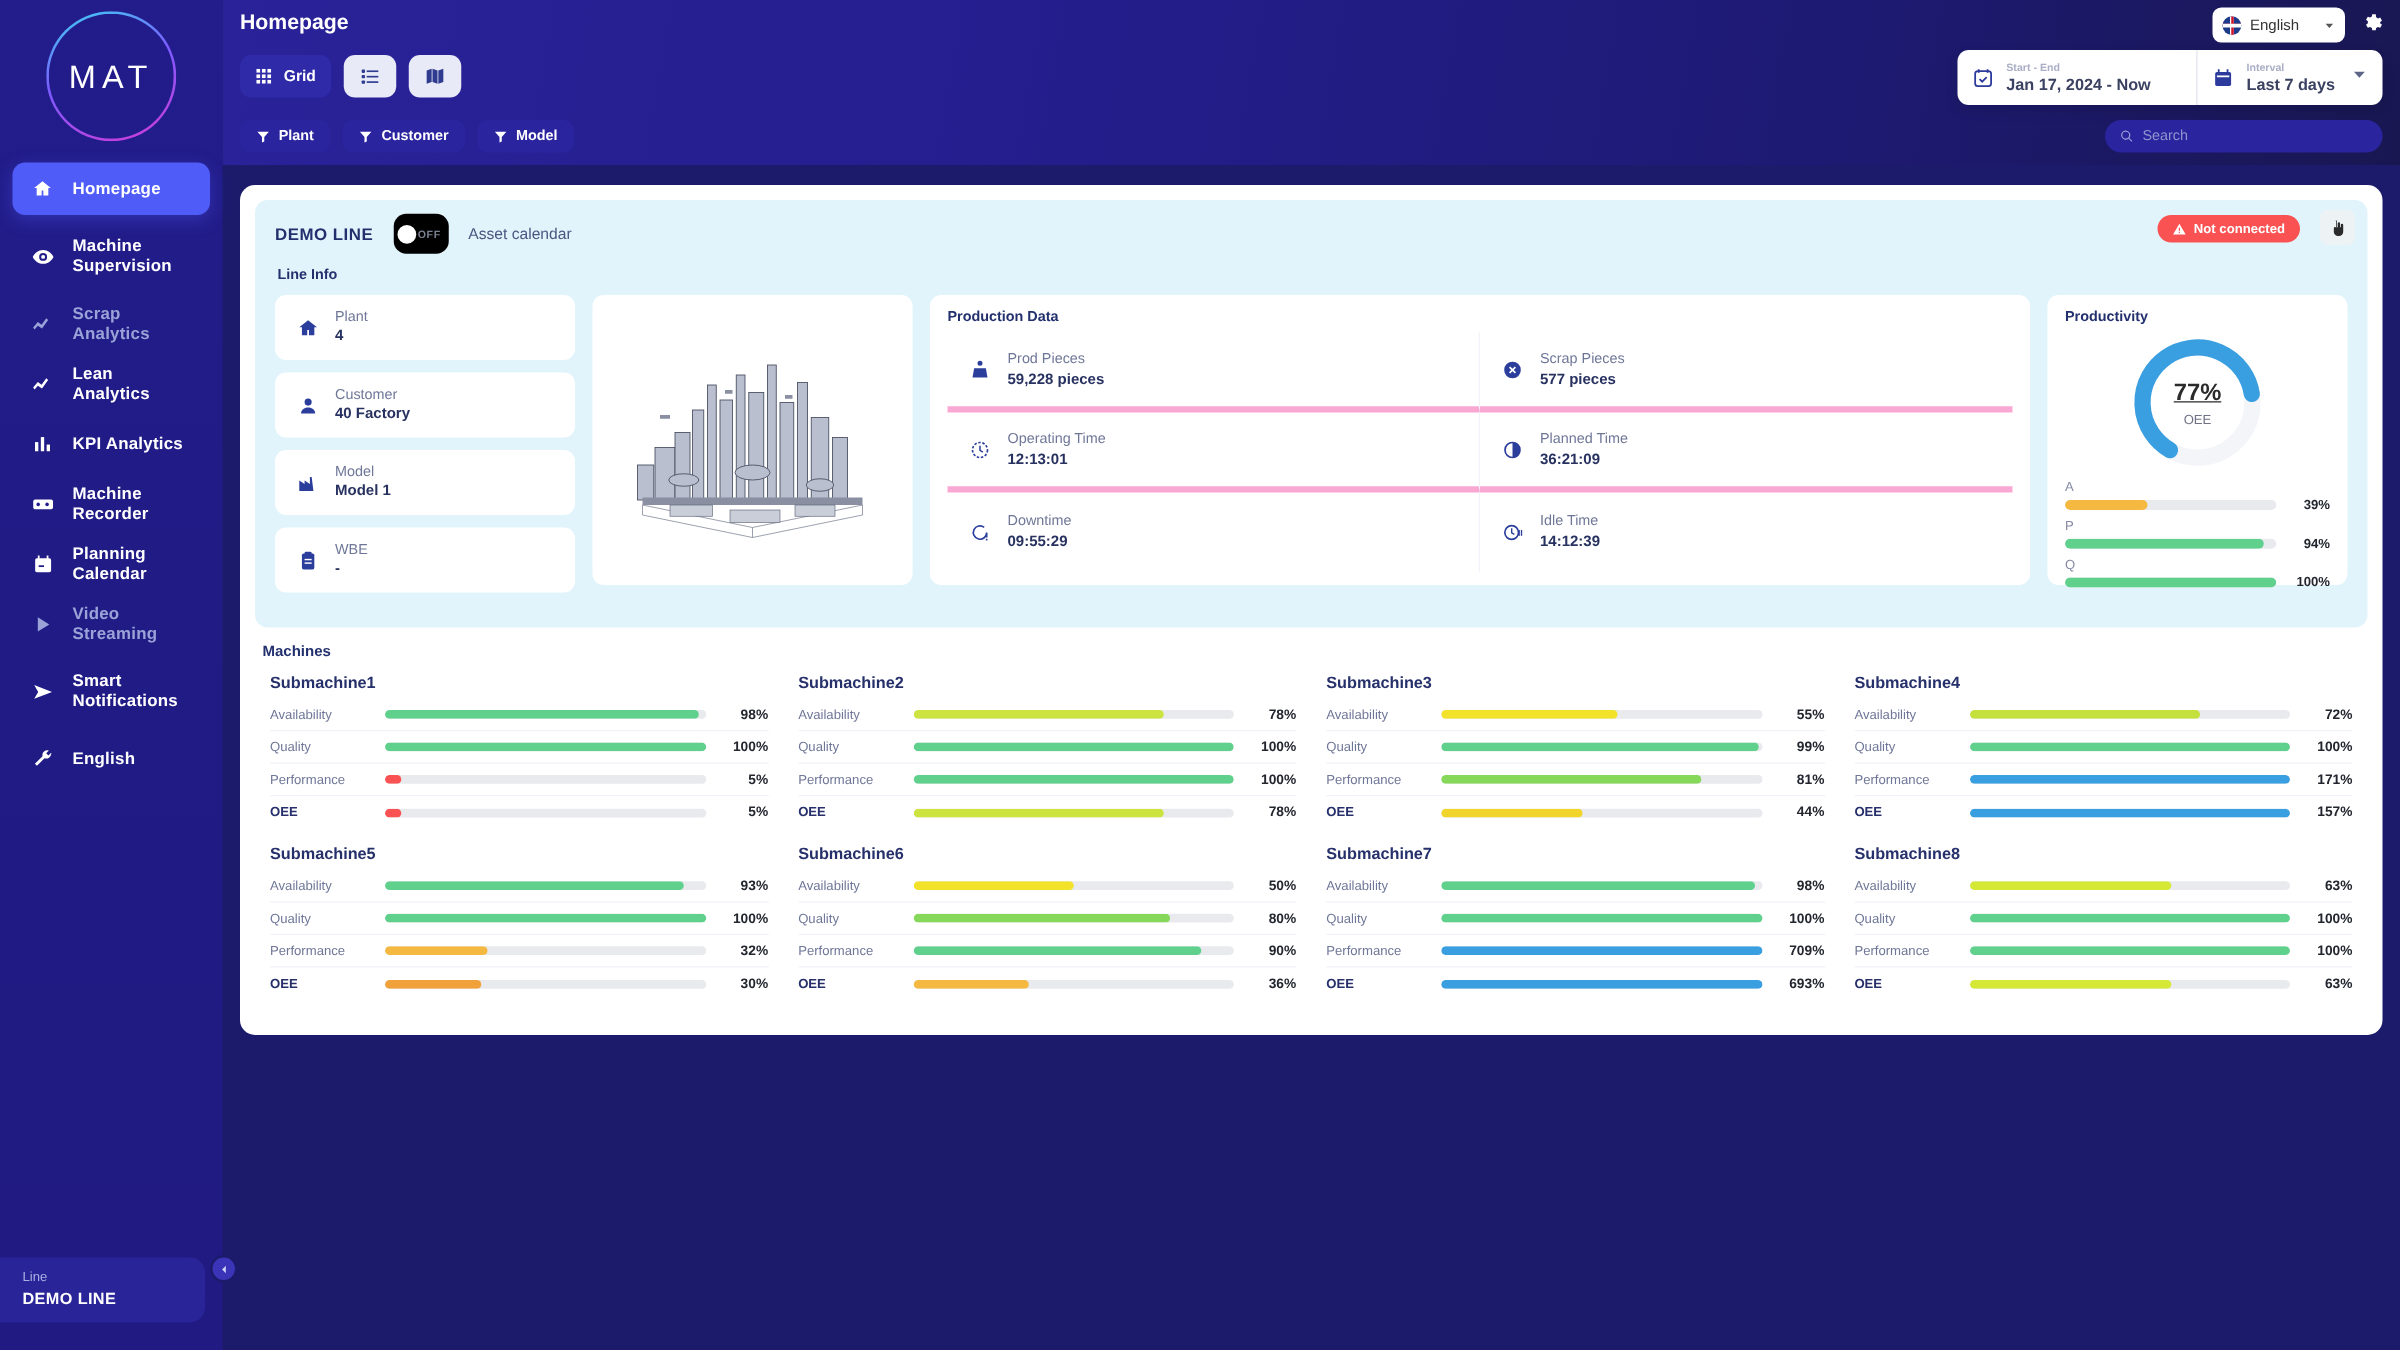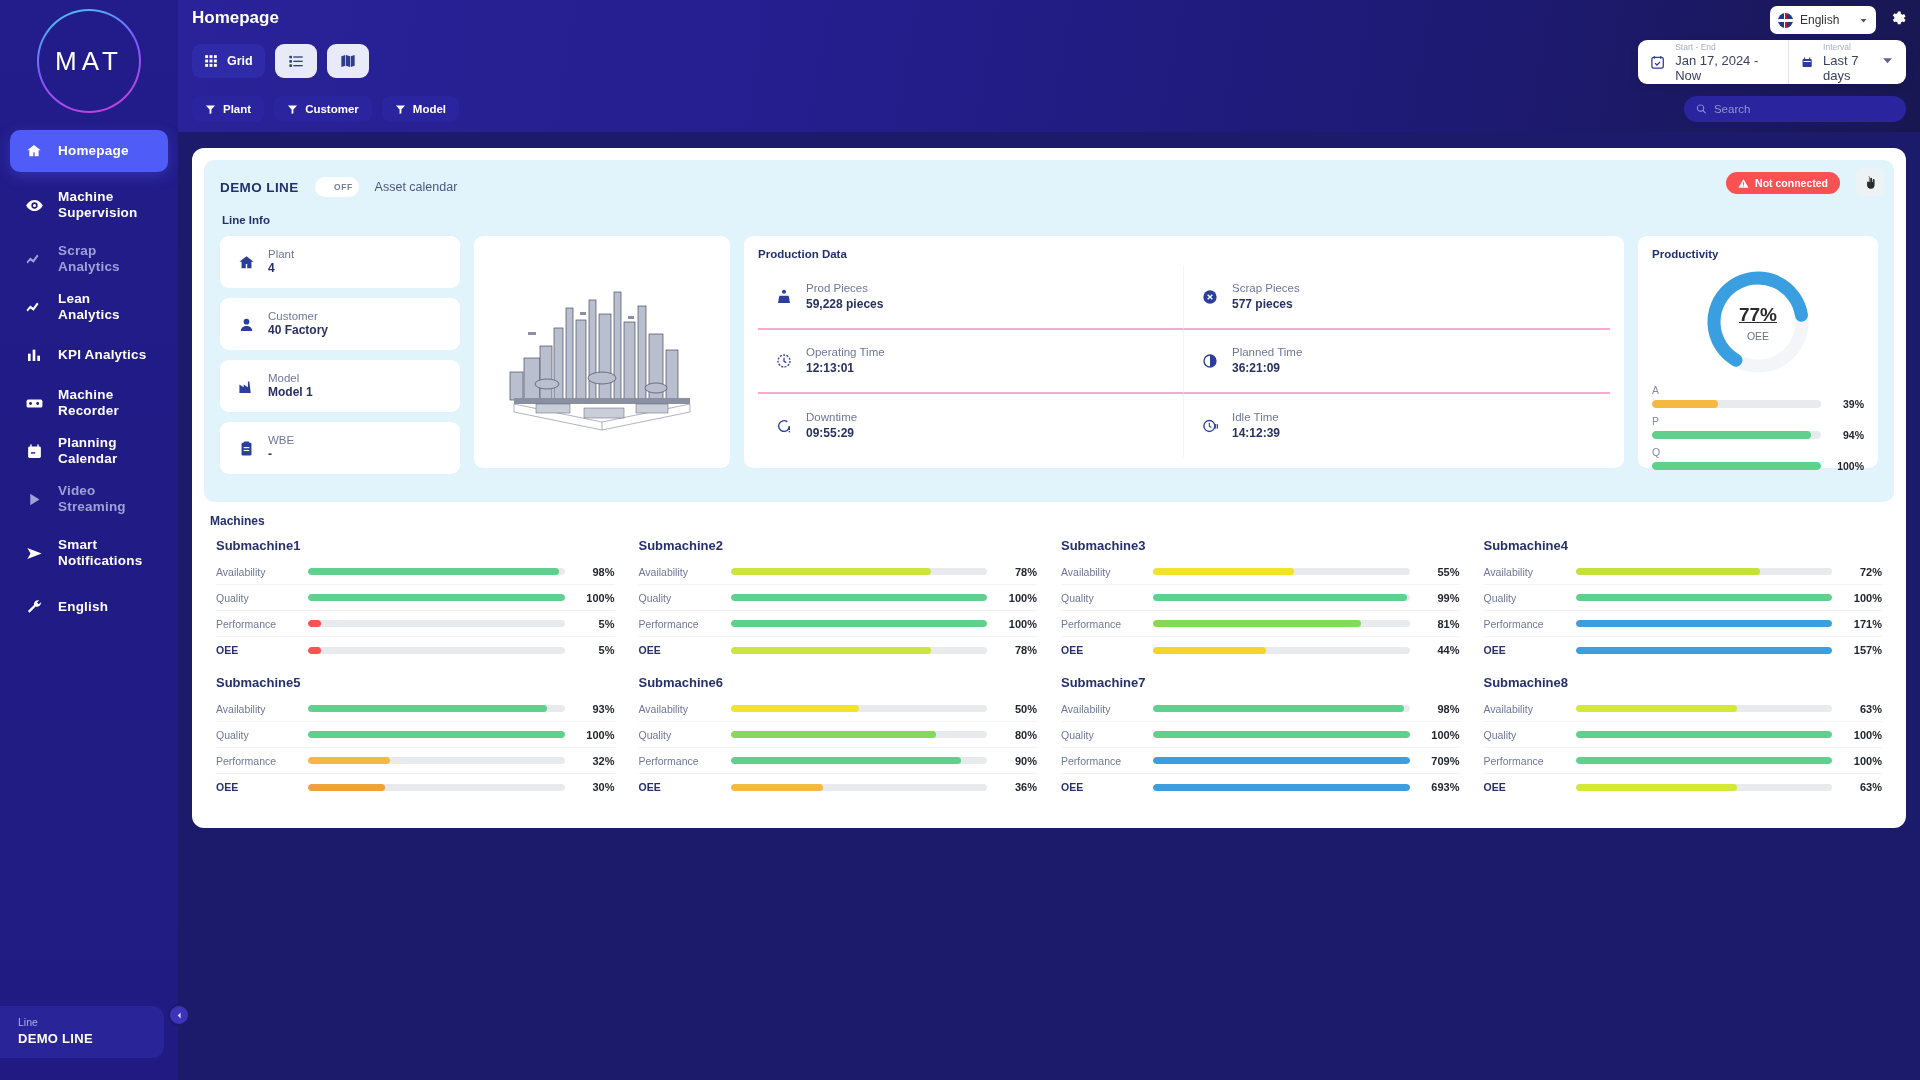--- a/index.html
+++ b/index.html
@@ -95,23 +95,24 @@
   .lang-sel .lbl { font-size: 12px; color:#333; flex:1; }
   .flag { width: 15px; height: 15px; border-radius: 50%; overflow:hidden; position:relative; background:#1e3a8a;}
   .flag::before{content:"";position:absolute;left:6px;top:0;width:3px;height:100%;background:#fff;}
   .flag::after{content:"";position:absolute;top:6px;left:0;height:3px;width:100%;background:#fff;}
   .flag i{position:absolute;left:6.5px;top:0;width:2px;height:100%;background:#cf142b;}
   .flag u{position:absolute;top:6.5px;left:0;height:2px;width:100%;background:#cf142b;}
   .gear-btn { position:absolute; right: 14px; top: 10px; cursor:pointer; }
   .gear-btn svg { fill:#fff; }
 
   .daterange {
-    position:absolute; right: 14px; top: 40px; height: 44px; width: 268px;
+    position:absolute; right: 14px; top: 40px; height: 44px; width: 340px;
     background:#fff; border-radius: 9px; display:flex; align-items:flex-end;
     box-shadow: 0 4px 10px rgba(0,0,0,.12);
+    font-weight: bold;
   }
   .dr-seg { display:flex; align-items:center; gap:10px; padding: 0 12px; height:100%; cursor:pointer;}
   .dr-seg.first { flex: 1.35; border-right: 1px solid #e2e4ef; }
   .dr-seg.second { flex: 1; }
   .dr-lbl { font-size: 8.5px; color:#a9aec6; margin-bottom: 1px; }
   .dr-val { font-size: 13px; color:#3b4161; }
   .dr-seg svg { fill:#2b3a9c; }
   .dr-chev { margin-left:auto; }
   .dr-chev svg { fill:#5c6488; }
 
@@ -132,21 +133,21 @@
     position:absolute; left: 14px; top: 148px; right: 14px;
     height: 680px; background:#fff; border-radius: 12px; padding: 12px;
   }
   .line-card {
     background:#e2f4fb; border-radius: 10px; padding: 14px 16px 18px 16px;
     position:relative;
   }
   .line-head { display:flex; align-items:center; gap: 16px; height: 26px; }
   .line-name { font-size: 13.5px; font-weight: 700; color:#23306e; letter-spacing:.4px;}
   .toggle {
-    width: 44px; height: 20px; border-radius: 10px; background:#ffffff;
+    width: 44px; height: 32px; border-radius: 10px; background:#000000;
     display:flex; align-items:center; padding: 0 3px; cursor:pointer; position:relative;
   }
   .toggle .knob { width:15px; height:15px; border-radius:50%; background:#fff; }
   .toggle .state { position:absolute; right:6px; font-size:8.5px; font-weight:700; color:#7a8193; letter-spacing:.5px;}
   .asset-cal { font-size: 12.5px; color:#4c5680; cursor:pointer; }
 
   .status-badge {
     position:absolute; right: 54px; top: 12px; height: 22px; background:#fa5252;
     border-radius: 11px; color:#fff; font-size: 10.5px; font-weight: 700;
     display:flex; align-items:center; gap: 6px; padding: 0 12px; cursor:pointer;
@@ -175,21 +176,21 @@
     display:flex; align-items:center; justify-content:center; overflow:hidden;
   }
 
   .prod-card {
     flex: 1; background:#fff; border-radius: 9px; padding: 12px 14px; height: 232px;
   }
   .prod-title { font-size: 11.5px; font-weight:700; color:#23306e; margin-bottom: 6px;}
   .prod-grid { display:grid; grid-template-columns: 1fr 1fr; }
   .prod-cell {
     display:flex; align-items:center; gap: 14px; height: 64px; padding-left: 18px;
-    border-right: 1px solid #f1f3f9; border-bottom: 2px solid #f9a8d4;
+    border-right: 1px solid #f1f3f9; border-bottom: 5px solid #f9a8d4;
   }
   .prod-cell:nth-child(2n) { border-right: 0; }
   .prod-cell:nth-child(5), .prod-cell:nth-child(6) { border-bottom: 0; }
   .prod-cell svg { fill:#2c3e9c; }
   .prod-k { font-size: 11.5px; color:#6f7798; line-height:1.3;}
   .prod-v { font-size: 12px; font-weight:700; color:#283260; line-height:1.35;}
 
   .gauge-card { width: 240px; background:#fff; border-radius: 9px; padding: 12px 14px; height: 232px;}
   .gauge-wrap { display:flex; justify-content:center; margin-top: 2px; }
   .gauge { position:relative; width: 120px; height: 112px;}

